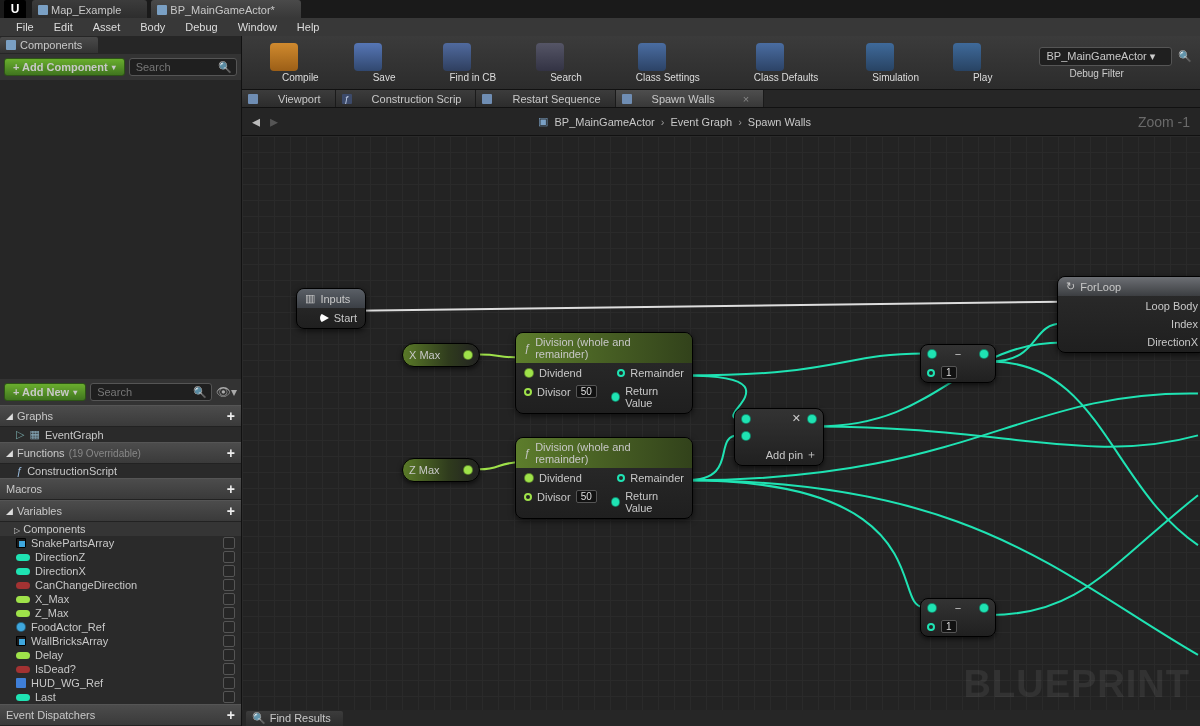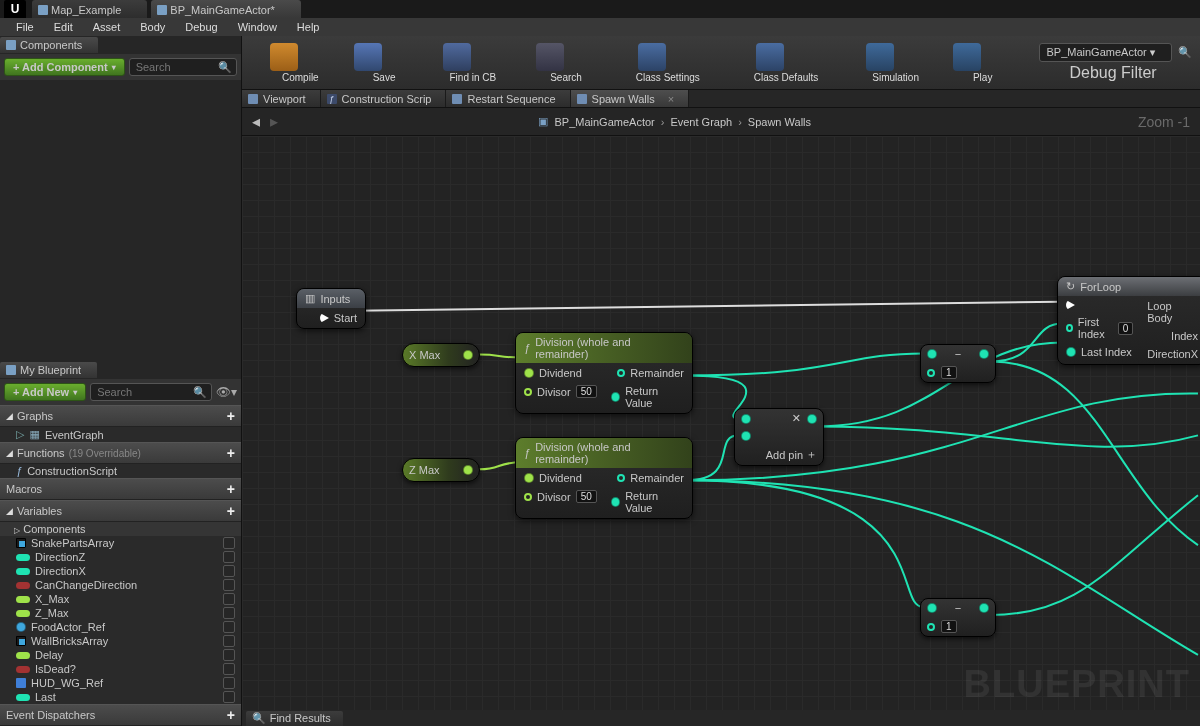--- a/index.html
+++ b/index.html
@@ -50,21 +50,21 @@
   .ico-save{background:linear-gradient(#5676b5,#31486f);}
   .ico-find{background:linear-gradient(#506a9e,#2f3f5f);}
   .ico-search{background:linear-gradient(#556,#334);}
   .ico-csettings{background:linear-gradient(#4a6da1,#2c4366);}
   .ico-cdef{background:linear-gradient(#4a6da1,#2c4366);}
   .ico-sim{background:linear-gradient(#3f6a9a,#284363);}
   .ico-play{background:linear-gradient(#3f6a9a,#284363);}
   .tool-right{margin-left:auto;display:flex;flex-direction:column;gap:2px;align-items:flex-start;}
   .combo{background:#1f1f1f;border:1px solid #555;border-radius:3px;padding:2px 16px 2px 6px;color:#ccc;}
   .sub-tabs{height:18px;display:flex;background:#262626;align-items:stretch;border-bottom:1px solid #111;}
-  .sub-tab{padding:2px 14px 2px 6px;background:linear-gradient(#3c3c3c,#2c2c2c);border-right:1px solid #1a1a1a;display:flex;align-items:center;gap:5px;color:#ccc;}
+  .sub-tab{padding:2px 14px 2px 6px;background:linear-gradient(#3c3c3c,#2c2c2c);border-right:1px solid #1a1a1a;display:flex;align-items:center;gap:20px;color:#ccc;}
   .sub-tab.a{background:linear-gradient(#4e4e4e,#383838);}
   .sub-tab .ti{width:10px;height:10px;background:#6f8db3;border-radius:1px;}
   .sub-tab .tf{width:10px;height:10px;background:#3c4a6a;border-radius:1px;display:flex;align-items:center;justify-content:center;color:#c8d4ec;font-style:italic;font-size:9px;}
   .crumbbar{height:28px;background:#252525;display:flex;align-items:center;gap:10px;padding:0 10px;border-bottom:1px solid #111;position:relative;}
   .navarrow{color:#bbb;font-size:16px;}
   .crumb{color:#e6e6e6;font-size:14px;display:flex;align-items:center;gap:6px;}
   .crumb .sep{color:#999;}
   .zoom{position:absolute;right:10px;color:#6a6a6a;font-size:14px;}
   
   .graph{flex:1;position:relative;overflow:hidden;
@@ -141,26 +141,20 @@
           <span>+ Add Component</span>
           <span style="font-size:8px">▾</span>
         </div>
       <div class="searchbox">
         <span style="color:#777">Search</span>
         <span class="mag">🔍</span>
       </div>
     </div>
     <div class="spacer-grow"></div>
 
-    <div class="panel-tab">
-      <div class="tab">
-          <span class="ico"></span>
-          <span>My Blueprint</span>
-        </div>
-    </div>
     <div class="bp-toolbar">
       <div class="btn-add">
           <span>+ Add New</span>
           <span style="font-size:8px">▾</span>
         </div>
       <div class="searchbox" style="flex:1">
         <span style="color:#777">Search</span>
         <span class="mag">🔍</span>
       </div>
       <span class="eye">👁▾</span>
@@ -313,21 +307,21 @@
         </div>
         <div class="tool">
           <div class="ico ico-play"></div>
           <div class="lbl">Play</div>
         </div>
       <div class="tool-right">
         <div style="display:flex;gap:6px;align-items:center;">
           <span class="combo"><span>BP_MainGameActor</span> ▾</span>
           <span style="color:#bbb">🔍</span>
         </div>
-        <span style="font-size:16px;color:#ccc;padding-left:30px">Debug Filter</span>
+        <span style="font-size:10px;color:#ccc;padding-left:30px">Debug Filter</span>
       </div>
     </div>
 
     <div class="sub-tabs" id="subtab-slot">
         <div class="sub-tab">
           <span class="ti"></span>
           <span>Viewport</span>
         </div>
         <div class="sub-tab">
           <span class="tf">ƒ</span>
@@ -510,34 +504,20 @@
             <span class="valbox">1</span>
           </div>
       </div>
 
       <div class="node" style="left:815px;top:140px;width:150px">
         <div class="hdr macro">
             <span>↻</span>
             <span>ForLoop</span>
           </div>
         <div class="body">
-          <div class="col">
-            <div class="pin">
-                <span class="dot exec"></span>
-              </div>
-            <div class="pin">
-                <span class="dot intO"></span>
-                <span>First Index</span>
-                <span class="valbox">0</span>
-              </div>
-            <div class="pin">
-                <span class="dot int"></span>
-                <span>Last Index</span>
-              </div>
-          </div>
           <div class="col" style="margin-left:auto">
             <div class="pin right">
                 <span>Loop Body</span>
               </div>
             <div class="pin right">
                 <span>Index</span>
               </div>
             <div class="pin right">
                 <span>DirectionX</span>
               </div>

